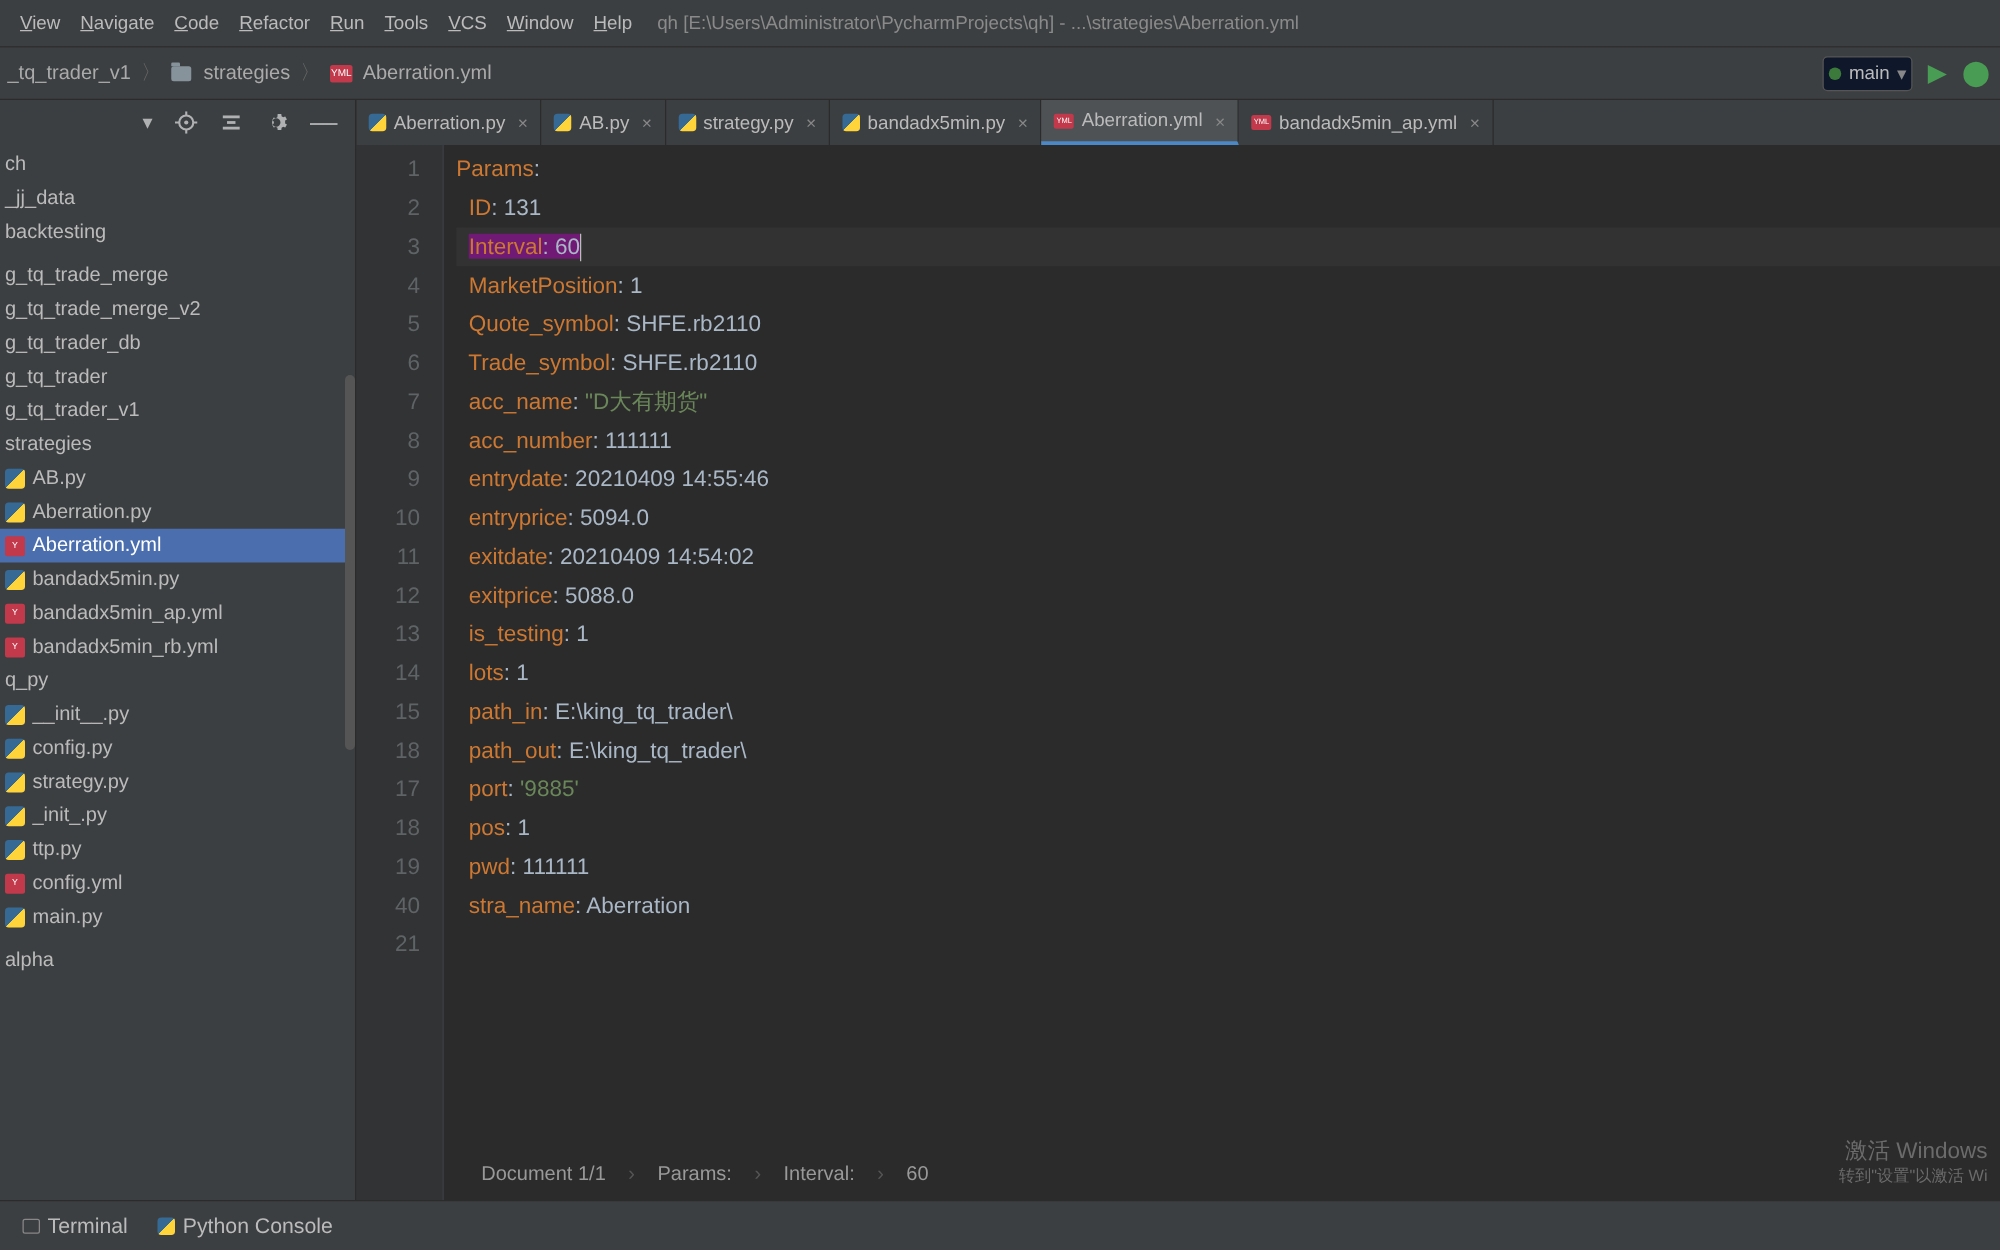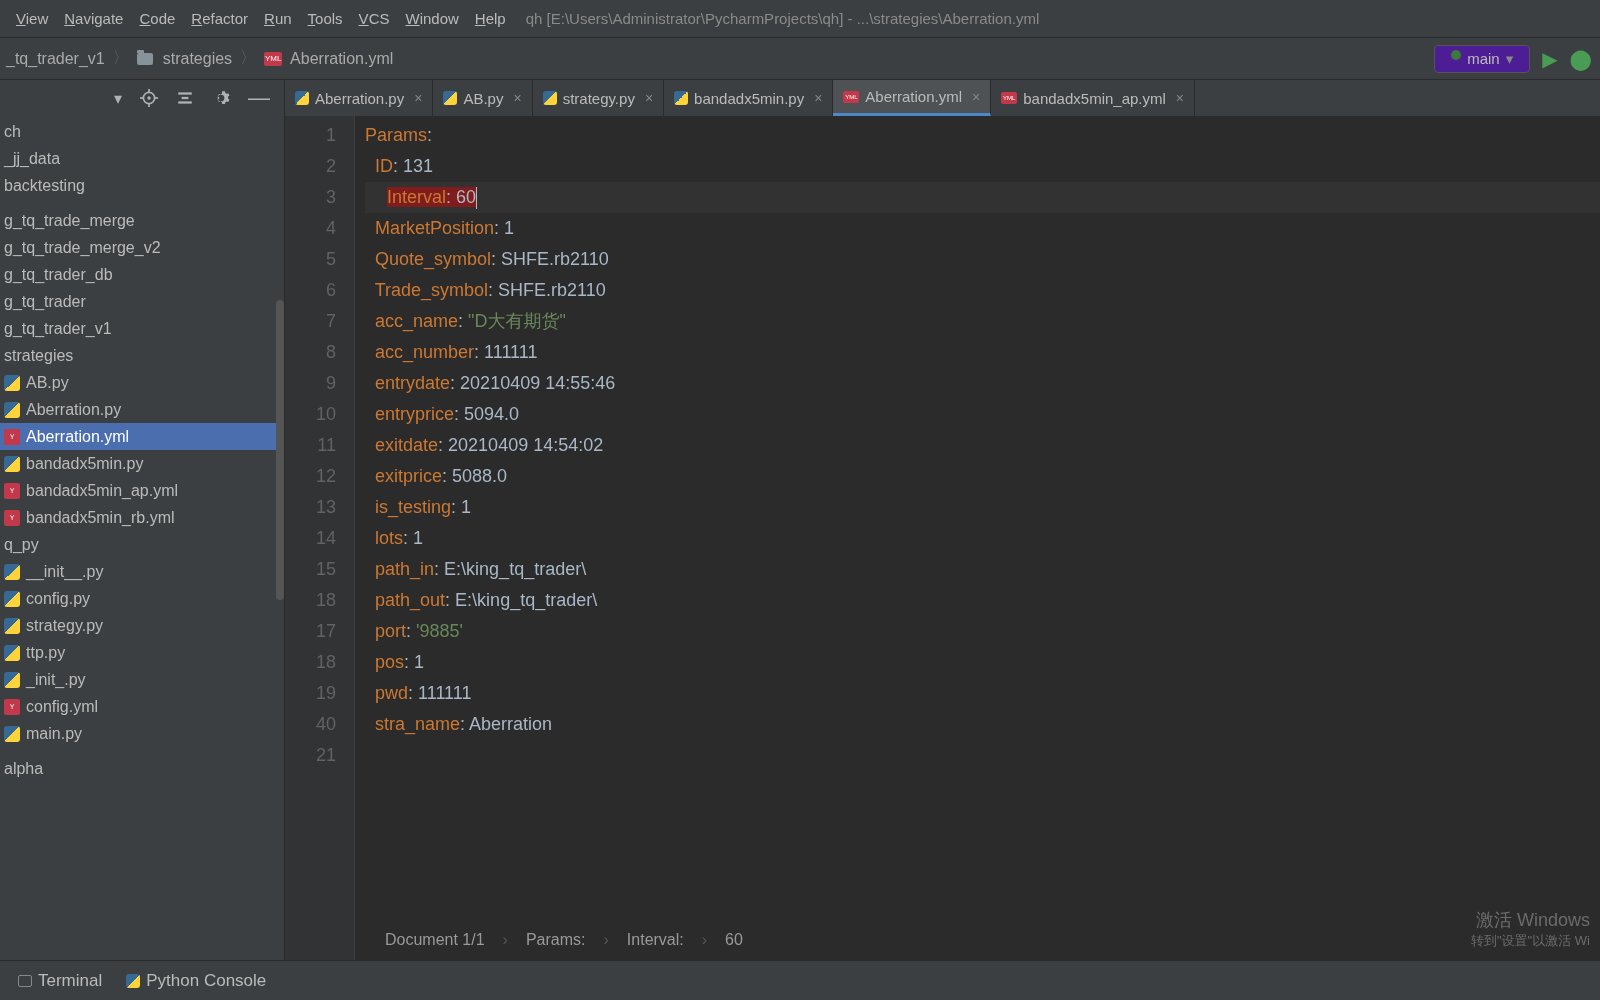--- a/index.html
+++ b/index.html
@@ -12,21 +12,21 @@
 .titlepath { color: #8a8a8a; font-size: 15px; margin-left: 10px; white-space: nowrap; }
 
 
 .toolbar { height: 42px; background: #3c3f41; display: flex; align-items: center; justify-content: space-between; border-bottom: 1px solid #2b2b2b; padding-right: 8px; }
 .breadcrumbs { display: flex; align-items: center; font-size: 16px; color: #aaa; gap: 4px; padding-left: 6px; }
 .bc-sep { color: #666; margin: 0 4px; }
 .bc-yaml-icon { display: inline-block; width: 18px; height: 14px; background: #c2394b; color: white; font-size: 8px; line-height: 14px; text-align: center; border-radius: 2px; margin-right: 4px; }
 .folder-icon { display: inline-block; width: 16px; height: 12px; background: #87939a; border-radius: 2px; margin-right: 6px; position: relative; }
 .folder-icon:before { content: ""; position: absolute; top: -3px; left: 0; width: 7px; height: 3px; background: #87939a; border-radius: 1px 1px 0 0; }
 .run-config { display: flex; align-items: center; gap: 12px; }
-.run-select { background: #4c1d95; border: 1px solid #555; border-radius: 4px; padding: 4px 16px; color: #bbb; font-size: 15px; display: flex; align-items: flex-start; gap: 6px; }
+.run-select { background: #0f172a; border: 1px solid #555; border-radius: 4px; padding: 4px 4px; color: #bbb; font-size: 15px; display: flex; align-items: center; gap: 6px; }
 .py-dot { width: 10px; height: 10px; background: #3c7a3c; border-radius: 50%; }
 .play-icon { color: #499c54; font-size: 20px; }
 .bug-icon { color: #499c54; font-size: 20px; }
 
 
 .main { display: flex; height: 880px; }
 
 
 .sidebar { width: 285px; background: #3c3f41; border-right: 1px solid #2b2b2b; display: flex; flex-direction: column; position: relative; }
 .sidebar-tools { height: 36px; display: flex; align-items: center; justify-content: flex-end; gap: 18px; padding: 0 14px; }
@@ -51,21 +51,21 @@
 
 .code { flex: 1; display: flex; font-family: "JetBrains Mono", Consolas, monospace; font-size: 18px; line-height: 31px; position: relative; }
 .gutter { width: 70px; background: #313335; text-align: right; padding-right: 18px; color: #606366; padding-top: 4px; border-right: 1px solid #3c3f41; }
 .gutter div { height: 31px; }
 .code-body { flex: 1; padding-top: 4px; padding-left: 10px; position: relative; }
 .code-line { height: 31px; white-space: pre; }
 .code-line.caret { background: #323232; }
 .k { color: #cc7832; }
 .v { color: #a9b7c6; }
 .s { color: #6a8759; }
-.sel { background: #7f1d1d; margin-left: 12px; }
+.sel { background: #701a75; }
 .cursor-bar { display: inline-block; width: 1px; height: 22px; background: #bbb; vertical-align: middle; }
 
 
 .statusbar { position: absolute; bottom: 40px; left: 285px; right: 0; height: 40px; display: flex; align-items: center; gap: 18px; font-size: 16px; color: #999; padding-left: 100px; }
 .sb-sep { color: #555; }
 
 .btm-tools { position: absolute; bottom: 0; left: 0; right: 0; height: 40px; background: #3c3f41; border-top: 1px solid #2b2b2b; display: flex; align-items: center; gap: 24px; padding-left: 18px; font-size: 17px; color: #bbb; }
 .btm-item { display: flex; align-items: center; gap: 6px; }
 .term-icon { width: 14px; height: 12px; border: 1px solid #888; border-radius: 2px; }
 .pycon-icon { width: 14px; height: 14px; background: linear-gradient(135deg, #366994 50%, #ffd43b 50%); border-radius: 3px; }
@@ -198,25 +198,25 @@
         <div class="tree-item">
           <span class="ficon py-ficon"></span>
           <span>config.py</span>
         </div>
         <div class="tree-item">
           <span class="ficon py-ficon"></span>
           <span>strategy.py</span>
         </div>
         <div class="tree-item">
           <span class="ficon py-ficon"></span>
+          <span>_init_.py</span>
+        </div>
+        <div class="tree-item">
+          <span class="ficon py-ficon"></span>
           <span>ttp.py</span>
-        </div>
-        <div class="tree-item">
-          <span class="ficon py-ficon"></span>
-          <span>_init_.py</span>
         </div>
         <div class="tree-item">
           <span class="ficon yml-ficon">Y</span>
           <span>config.yml</span>
         </div>
         <div class="tree-item">
           <span class="ficon py-ficon"></span>
           <span>main.py</span>
         </div>
         <div style="height: 8px;"></div>

